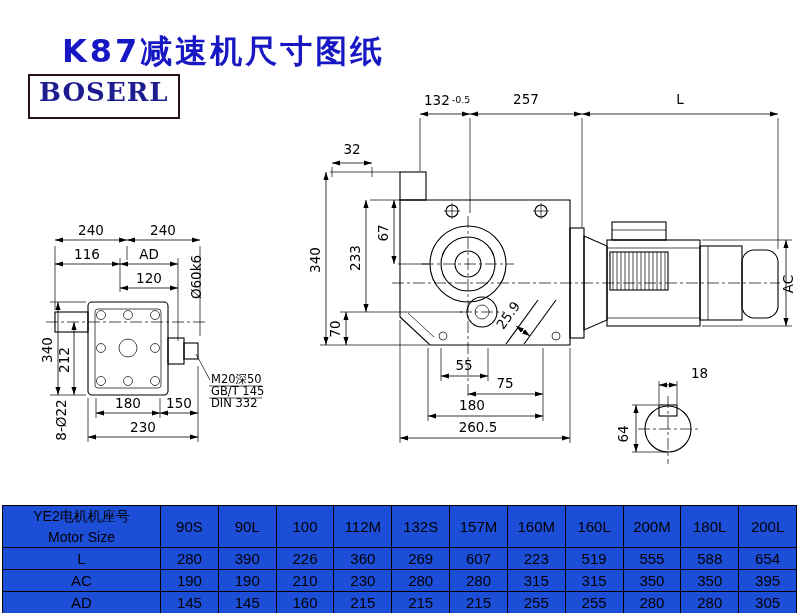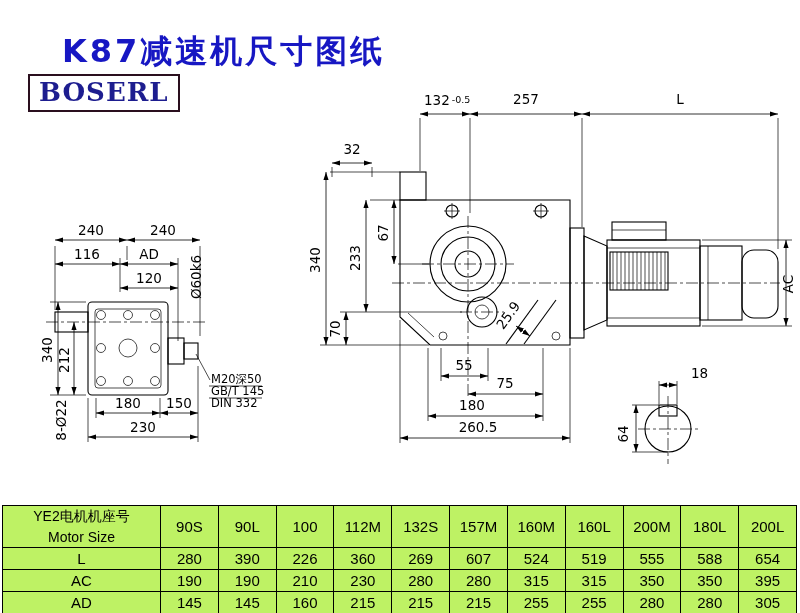--- a/index.html
+++ b/index.html
@@ -9,37 +9,37 @@
     font-family:"Liberation Sans", sans-serif; color:#000;
   }
   .title {
     position:absolute; left:62px; top:10px;
     font-family:"DejaVu Sans", sans-serif;
     font-size:32px; font-weight:bold; letter-spacing:3px;
     color:#1717c3; white-space:nowrap;margin-top:20px;
   }
   .logo-box {
     position:absolute; left:28px; top:74px;
-    border:2px solid #2a0f1e; background:#fff; padding:1px 9px 3px;
+    border:2px solid #2a0f1e; background:#fff; padding:1px 9px 10px;
   }
   .logo-text {
     font-family:"DejaVu Serif", serif; font-weight:bold;
     font-size:26px; letter-spacing:1px; color:#1d1d8f;
   }
   svg.drawing { position:absolute; left:0; top:0; }
   svg text { font-family:"DejaVu Sans", sans-serif; font-size:13.5px; fill:#000; }
   svg text.small { font-size:11.5px; }
   .ln   { stroke:#000; stroke-width:1.1; fill:none; }
   .thin { stroke:#000; stroke-width:0.7; fill:none; }
   .dim  { stroke:#000; stroke-width:0.8; fill:none; }
   .cl   { stroke:#000; stroke-width:0.7; fill:none; stroke-dasharray:12 3 3 3; }
   .size-table {
     position:absolute; left:2px; top:505px; width:795px;
     border-collapse:collapse; table-layout:fixed;
-    text-align:center; background:#bef264; font-size:15px;padding-left:28px;
+    text-align:center; background:#1d4ed8; font-size:15px;padding-left:28px;
   }
   .size-table th, .size-table td {
     border:1px solid #000; padding:0; font-weight:normal; overflow:hidden;
   }
   .size-table thead tr { height:42px; }
   .size-table tbody tr { height:22px; }
   th.label-cell { width:158px; font-size:14px; line-height:1.45; }
 </style>
 </head>
 <body>
@@ -254,21 +254,21 @@
   </thead>
   <tbody id="size-table-body">
       <tr>
         <td>L</td>
         <td>280</td>
         <td>390</td>
         <td>226</td>
         <td>360</td>
         <td>269</td>
         <td>607</td>
-        <td>524</td>
+        <td>223</td>
         <td>519</td>
         <td>555</td>
         <td>588</td>
         <td>654</td>
       </tr>
       <tr>
         <td>AC</td>
         <td>190</td>
         <td>190</td>
         <td>210</td>

